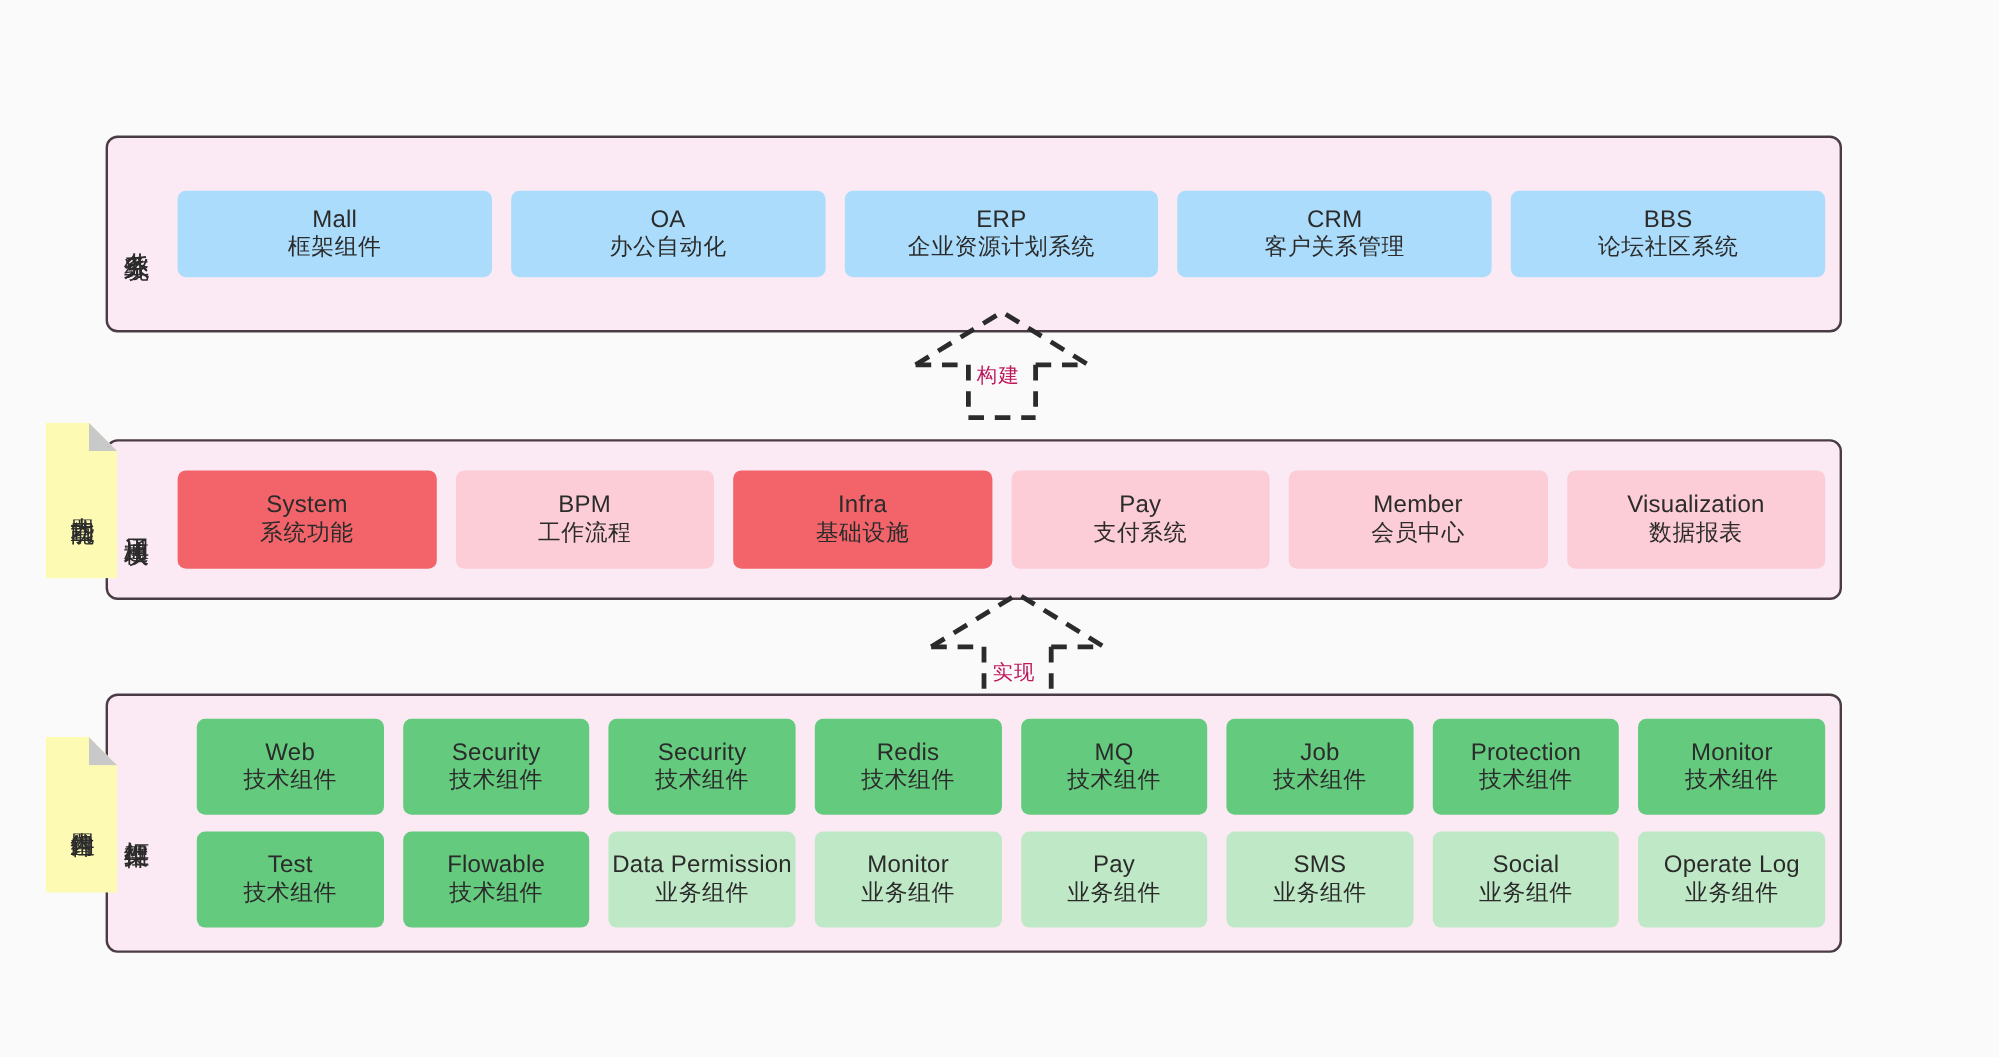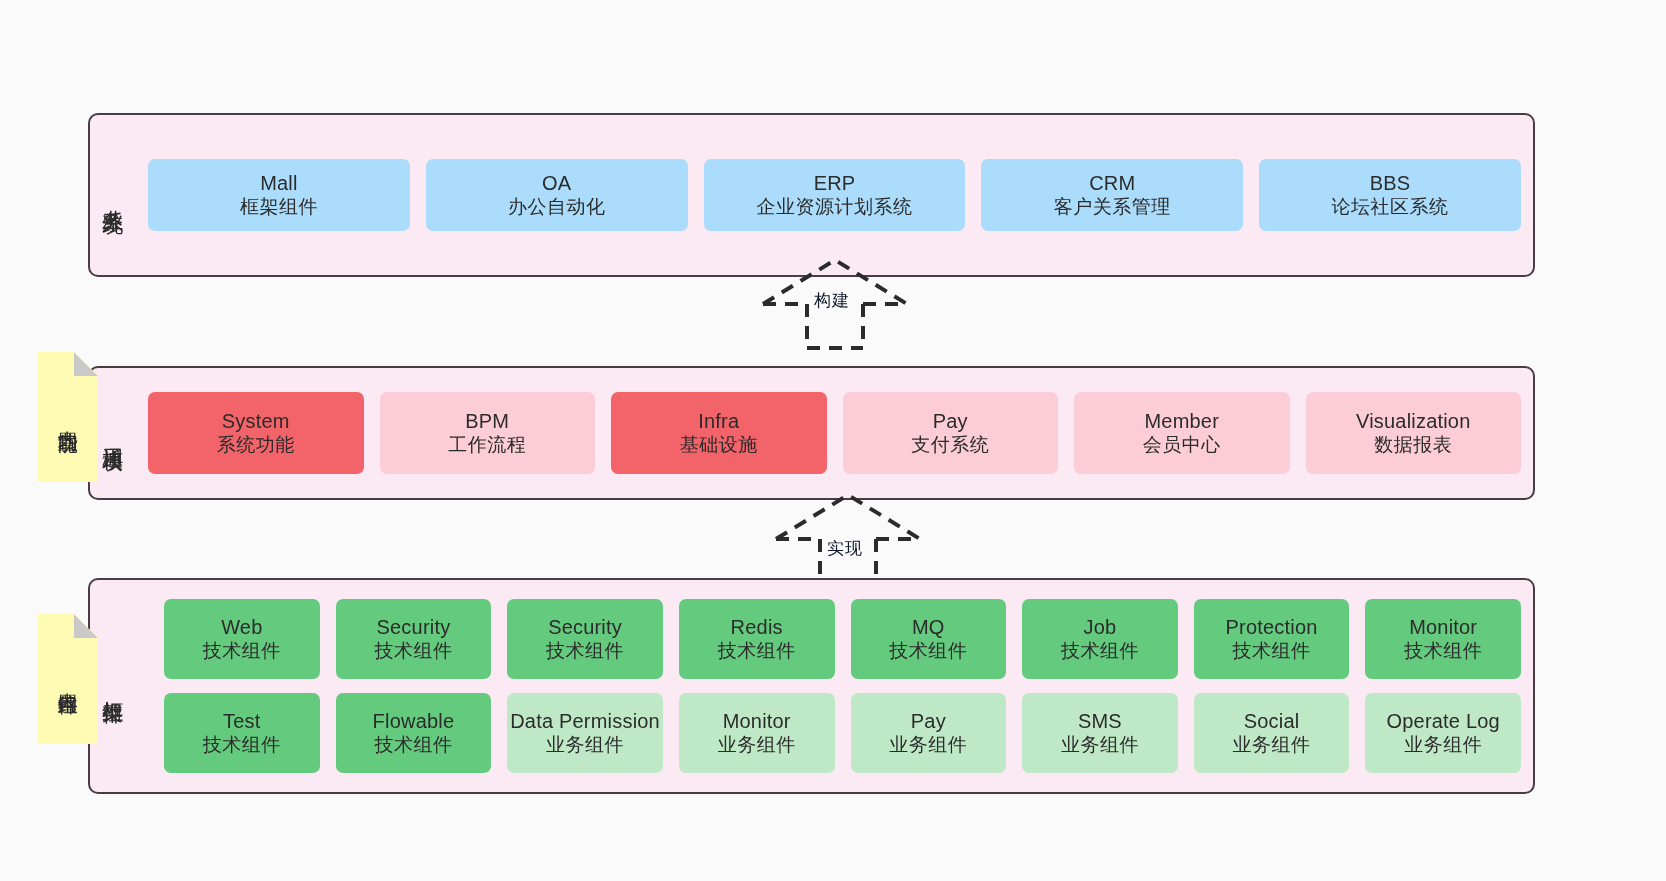--- a/index.html
+++ b/index.html
@@ -130,23 +130,24 @@
   #note-components { left: 38px; top: 614px; width: 60px; height: 130px; }
 
   
   .gen-arrow {
     position: absolute;
   }
   .gen-arrow svg { display: block; }
   .gen-label {
     position: absolute;
     font-size: 17px;
-    color: #0f172a;
+    color: #be185d;
     white-space: nowrap;
     letter-spacing: 1px;
+    margin-top: 12px;
   }
   #arrow-build    { left: 755px; top: 252px; }
   #arrow-implement{ left: 768px; top: 487px; }
   #label-build     { left: 814px; top: 289px; }
   #label-implement { left: 827px; top: 537px; }
 </style>
 </head>
 <body>
 
 <div id="canvas">

